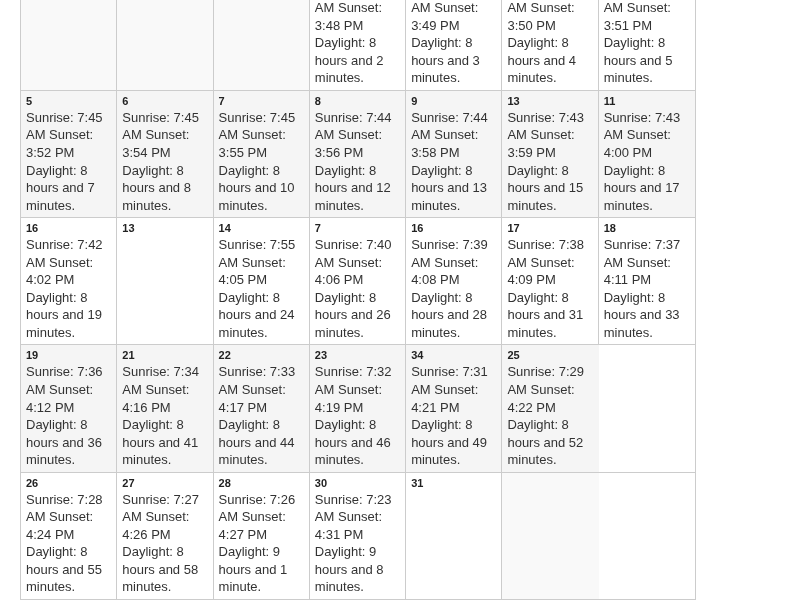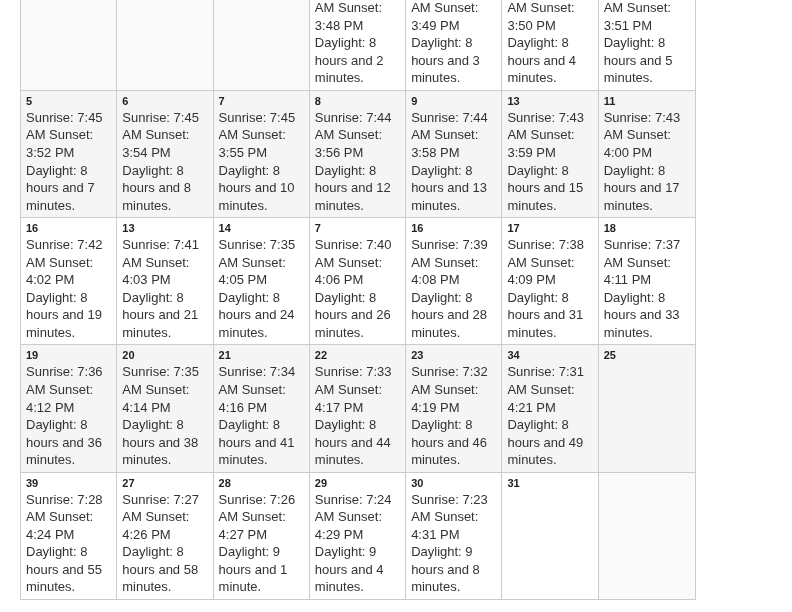--- a/index.html
+++ b/index.html
@@ -237,28 +237,24 @@
         <div class="cal-row">
           <div class="cal-cell">
             <div class="day-num">16</div>
             <div class="day-info">Sunrise: 7:42 AM
 Sunset: 4:02 PM
 Daylight: 8 hours
 and 19 minutes.</div>
           </div>
           <div class="cal-cell">
             <div class="day-num">13</div>
-            <div class="day-info">Sunrise: 7:41 AM
-Sunset: 4:03 PM
-Daylight: 8 hours
-and 21 minutes.</div>
           </div>
           <div class="cal-cell">
             <div class="day-num">14</div>
-            <div class="day-info">Sunrise: 7:35 AM
+            <div class="day-info">Sunrise: 7:55 AM
 Sunset: 4:05 PM
 Daylight: 8 hours
 and 24 minutes.</div>
           </div>
           <div class="cal-cell">
             <div class="day-num">7</div>
             <div class="day-info">Sunrise: 7:40 AM
 Sunset: 4:06 PM
 Daylight: 8 hours
 and 26 minutes.</div>
@@ -287,27 +283,20 @@
         </div>
         <div class="cal-row">
           <div class="cal-cell alt-bg">
             <div class="day-num">19</div>
             <div class="day-info">Sunrise: 7:36 AM
 Sunset: 4:12 PM
 Daylight: 8 hours
 and 36 minutes.</div>
           </div>
           <div class="cal-cell alt-bg">
-            <div class="day-num">20</div>
-            <div class="day-info">Sunrise: 7:35 AM
-Sunset: 4:14 PM
-Daylight: 8 hours
-and 38 minutes.</div>
-          </div>
-          <div class="cal-cell alt-bg">
             <div class="day-num">21</div>
             <div class="day-info">Sunrise: 7:34 AM
 Sunset: 4:16 PM
 Daylight: 8 hours
 and 41 minutes.</div>
           </div>
           <div class="cal-cell alt-bg">
             <div class="day-num">22</div>
             <div class="day-info">Sunrise: 7:33 AM
 Sunset: 4:17 PM
@@ -323,52 +312,49 @@
           </div>
           <div class="cal-cell alt-bg">
             <div class="day-num">34</div>
             <div class="day-info">Sunrise: 7:31 AM
 Sunset: 4:21 PM
 Daylight: 8 hours
 and 49 minutes.</div>
           </div>
           <div class="cal-cell alt-bg">
             <div class="day-num">25</div>
+            <div class="day-info">Sunrise: 7:29 AM
+Sunset: 4:22 PM
+Daylight: 8 hours
+and 52 minutes.</div>
           </div>
         </div>
         <div class="cal-row">
           <div class="cal-cell">
-            <div class="day-num">39</div>
+            <div class="day-num">26</div>
             <div class="day-info">Sunrise: 7:28 AM
 Sunset: 4:24 PM
 Daylight: 8 hours
 and 55 minutes.</div>
           </div>
           <div class="cal-cell">
             <div class="day-num">27</div>
             <div class="day-info">Sunrise: 7:27 AM
 Sunset: 4:26 PM
 Daylight: 8 hours
 and 58 minutes.</div>
           </div>
           <div class="cal-cell">
             <div class="day-num">28</div>
             <div class="day-info">Sunrise: 7:26 AM
 Sunset: 4:27 PM
 Daylight: 9 hours
 and 1 minute.</div>
           </div>
           <div class="cal-cell">
-            <div class="day-num">29</div>
-            <div class="day-info">Sunrise: 7:24 AM
-Sunset: 4:29 PM
-Daylight: 9 hours
-and 4 minutes.</div>
-          </div>
-          <div class="cal-cell">
             <div class="day-num">30</div>
             <div class="day-info">Sunrise: 7:23 AM
 Sunset: 4:31 PM
 Daylight: 9 hours
 and 8 minutes.</div>
           </div>
           <div class="cal-cell">
             <div class="day-num">31</div>
           </div>
           <div class="cal-cell empty"></div>

